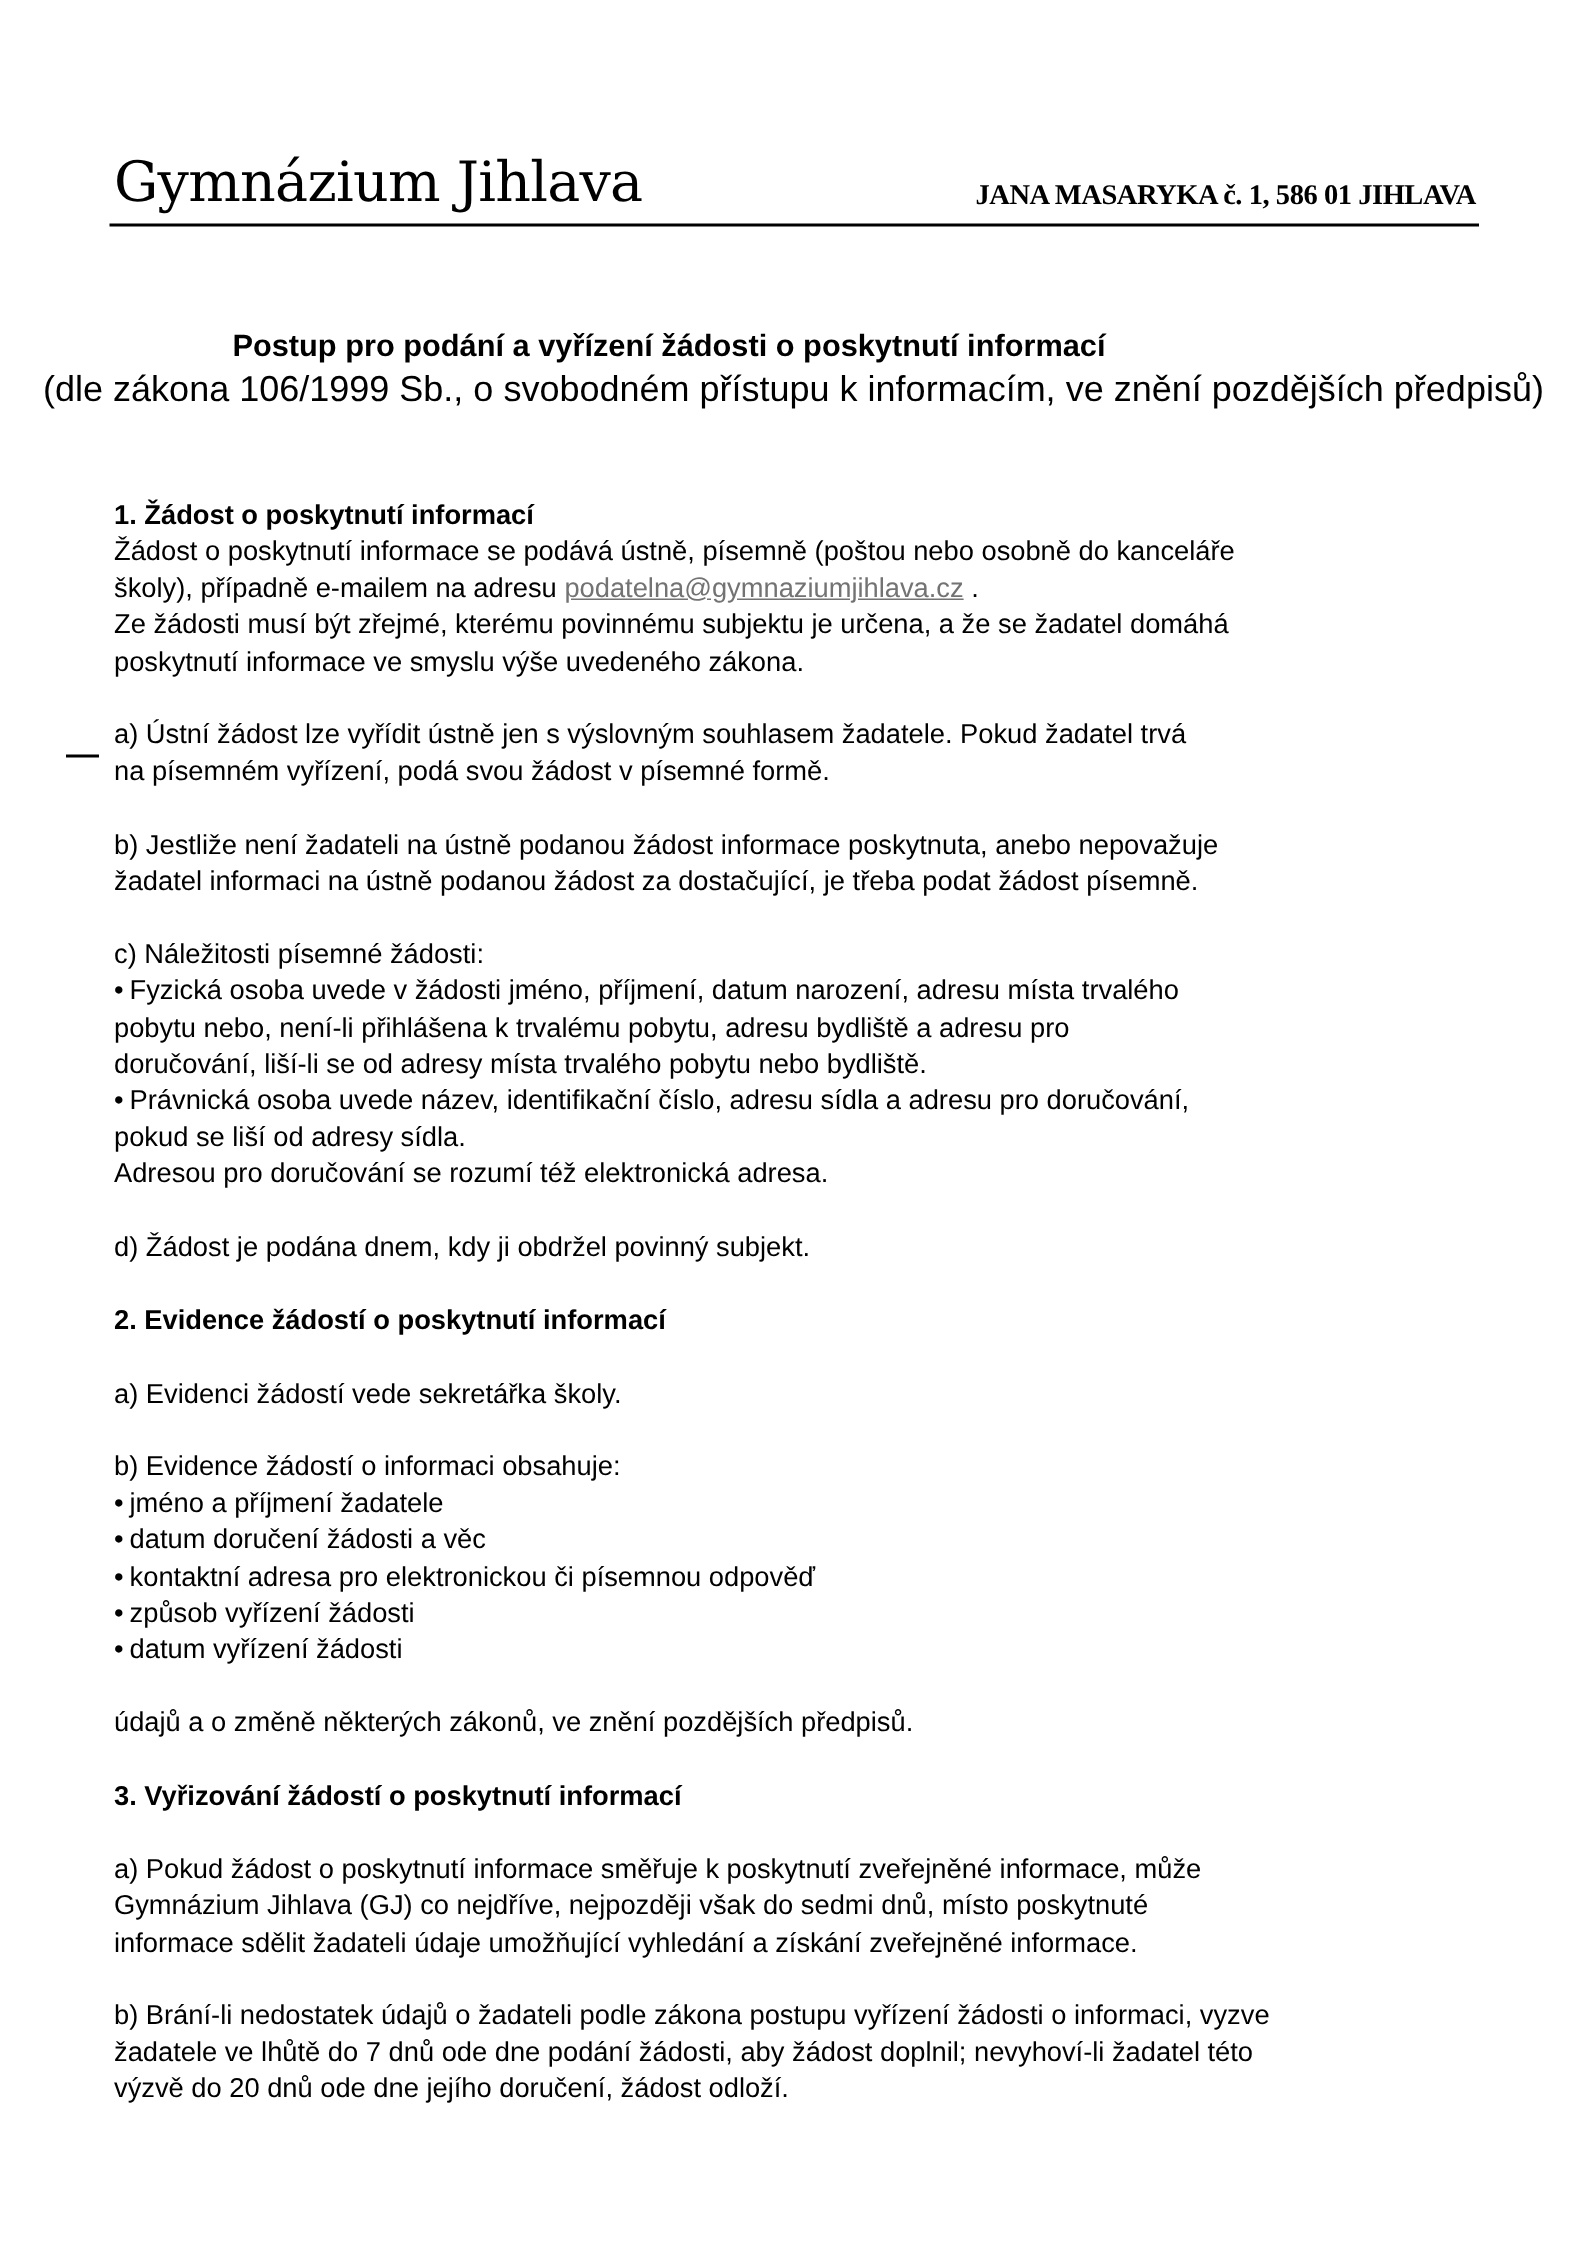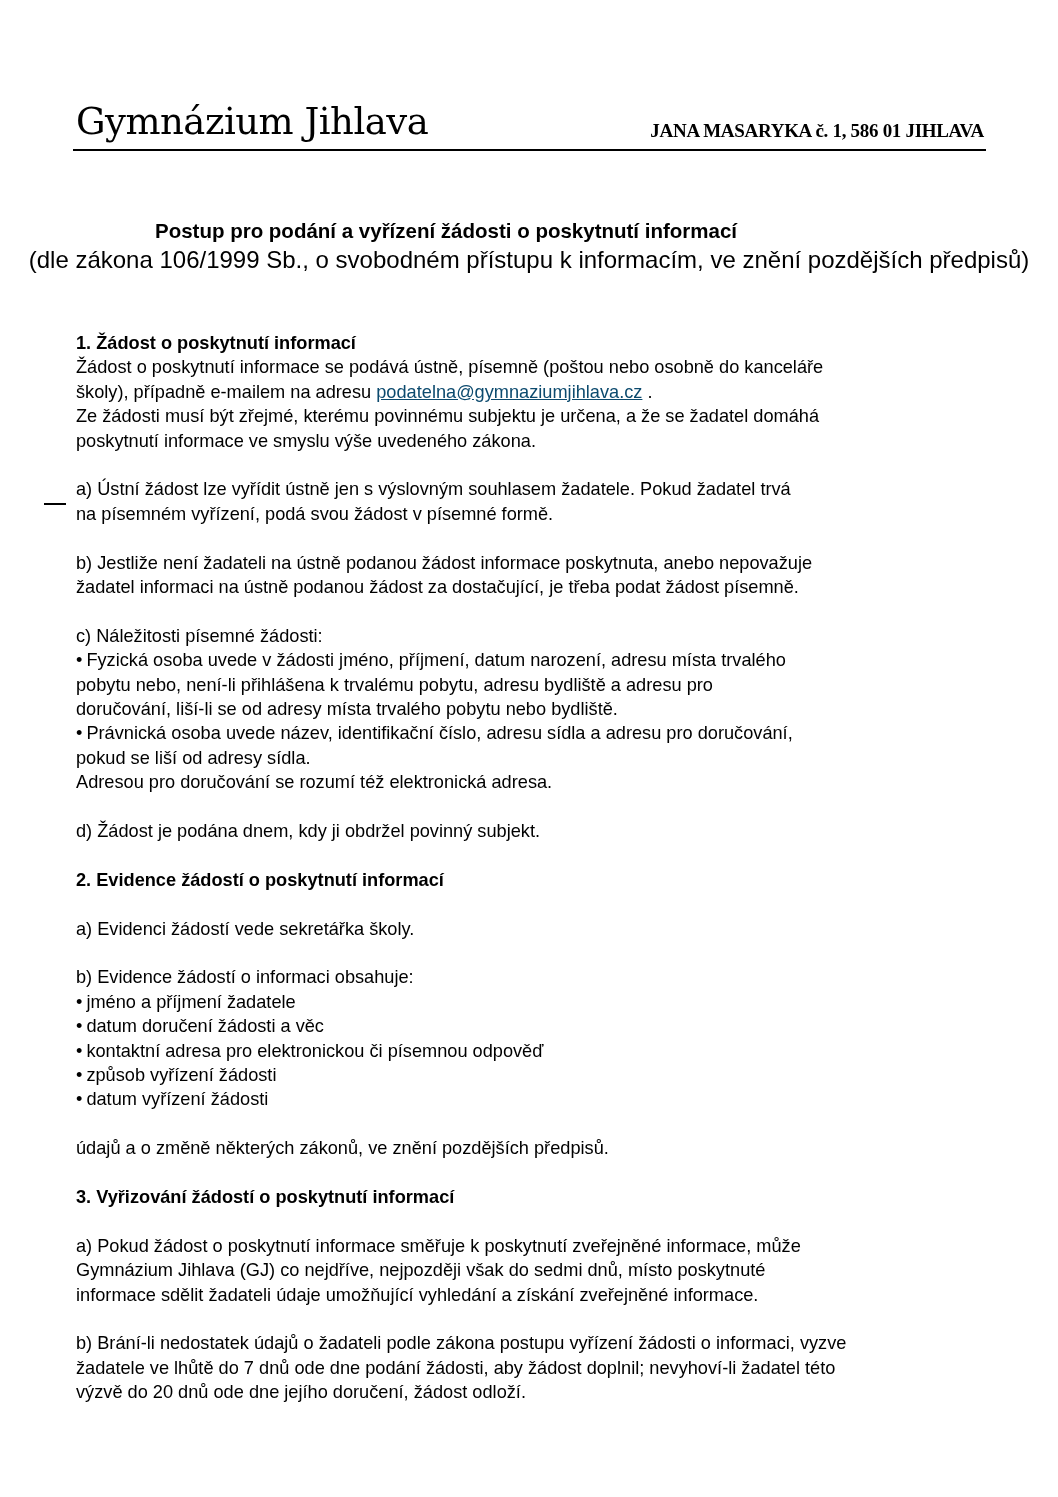--- a/index.html
+++ b/index.html
@@ -7,21 +7,21 @@
   .page { position: absolute; left: 0; top: 0; width: 1058px; height: 1497px; }
   .hdr-title { position: absolute; left: 76px; top: 100px; font-family: "DejaVu Serif", "Liberation Serif", serif; font-size: 37px; letter-spacing: -0.5px; white-space: nowrap; }
   .hdr-addr { position: absolute; right: 74px; top: 120px; font-family: "Liberation Serif", serif; font-weight: bold; font-size: 19px; white-space: nowrap; letter-spacing: -0.3px; }
   .hdr-rule { position: absolute; left: 73px; top: 149px; width: 913px; height: 2px; background: #000; }
   .doc-title { position: absolute; left: 0; width: 892px; top: 219px; text-align: center; font-family: "Liberation Sans", sans-serif; font-weight: bold; font-size: 20.5px; }
   .doc-sub { position: absolute; left: 0; width: 1058px; top: 246px; text-align: center; font-family: Liberation Sans, sans-serif; font-size: 24px; }
   .body { position: absolute; left: 76px; top: 295px; width: 930px; font-family: "Liberation Sans", sans-serif; font-size: 18.2px; line-height: 24.4px; margin-top: 36px; }
   .body p { margin: 0; white-space: nowrap; }
   .gap { height: 24.4px; }
   .h { font-weight: bold; }
-  a.link { color: #0c4a6e; text-decoration: underline; }
+  a.link { color: #737373; text-decoration: underline; }
   .bullet::before { content: "\2022"; margin-right: 4px; }
   .margin-dash { position: absolute; left: 44px; top: 503px; width: 22px; height: 2px; background: #000; }
 </style>
 </head>
 <body>
 
 <div class="page">
 
   <div class="hdr-title">Gymnázium Jihlava</div>
   <div class="hdr-addr">JANA MASARYKA č. 1, 586 01 JIHLAVA</div>

